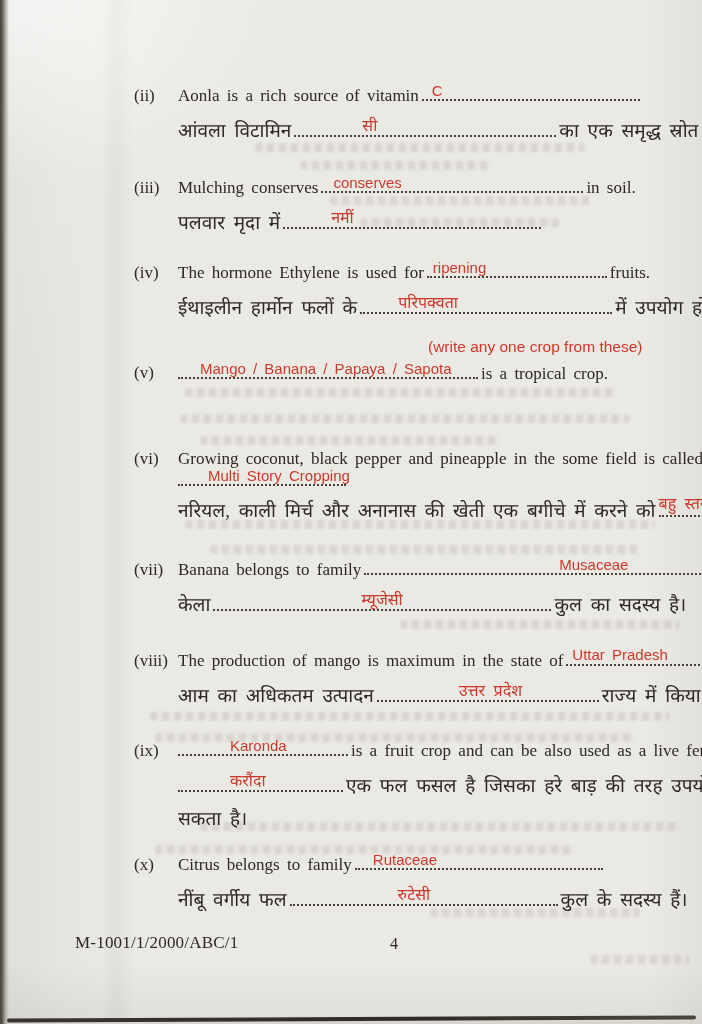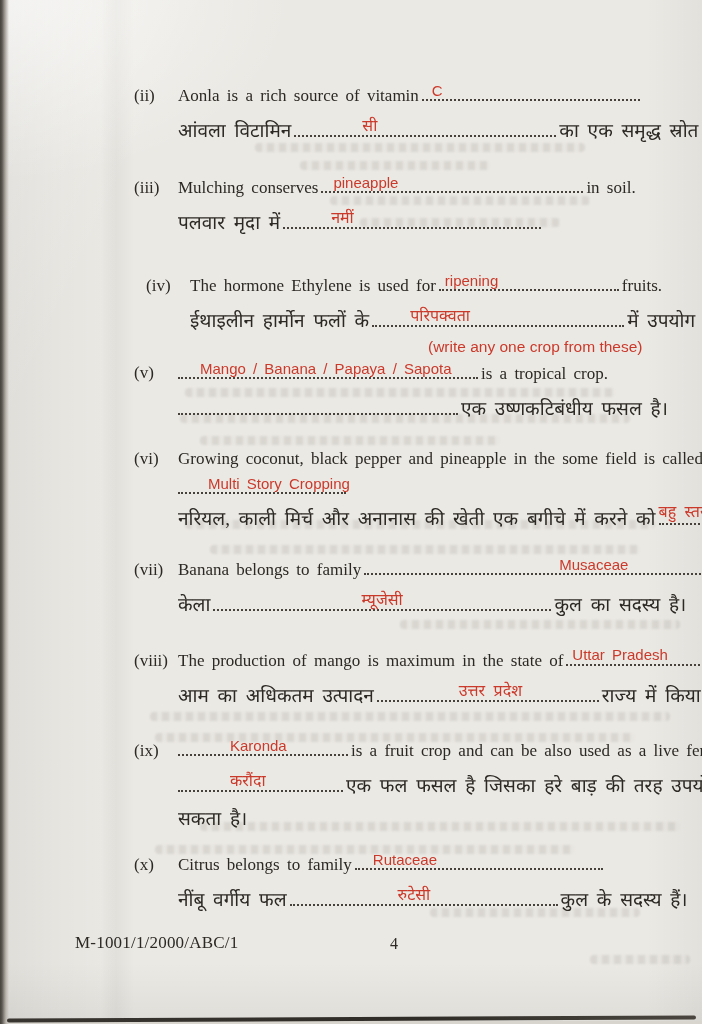--- a/index.html
+++ b/index.html
@@ -99,57 +99,54 @@
       <div class="line hi">
         <span>आंवला विटामिन</span><span class="blank" style="width:262px;"><span class="ans hians" style="left:68px;">सी</span></span><span>का एक समृद्ध स्रोत है।</span>
       </div>
     </div>
   </div>
 
   <div class="q" style="top:176px;">
     <span class="qnum">(iii)</span>
     <div class="qbody">
       <div class="line en">
-        <span>Mulching conserves</span><span class="blank" style="width:262px;"><span class="ans" style="left:12px;">pineapple</span></span><span>in soil.</span>
+        <span>Mulching conserves</span><span class="blank" style="width:262px;"><span class="ans" style="left:12px;">conserves</span></span><span>in soil.</span>
       </div>
       <div class="line hi">
         <span>पलवार मृदा में</span><span class="blank" style="width:258px;"><span class="ans hians" style="left:48px;">नमीं</span></span>
       </div>
     </div>
   </div>
 
-  <div class="q" style="top:274px;margin-left:12px;">
+  <div class="q" style="top:261px;">
     <span class="qnum">(iv)</span>
     <div class="qbody">
       <div class="line en">
         <span>The hormone Ethylene is used for</span><span class="blank" style="width:180px;"><span class="ans" style="left:6px;">ripening</span></span><span>fruits.</span>
       </div>
       <div class="line hi">
         <span>ईथाइलीन हार्मोन फलों के</span><span class="blank" style="width:252px;"><span class="ans hians" style="left:38px;">परिपक्वता</span></span><span>में उपयोग होता है</span>
       </div>
     </div>
   </div>
 
   <div class="q" style="top:337px;">
     <span class="qnum" style="padding-top:24px;">(v)</span>
     <div class="qbody">
       <div class="annotation">(write any one crop from these)</div>
       <div class="line en">
         <span class="blank" style="width:300px;margin-left:0;"><span class="ans" style="left:22px;">Mango / Banana / Papaya / Sapota</span></span><span>is a tropical crop.</span>
       </div>
-      <div class="line hi">
-        <span class="blank" style="width:280px;margin-left:0;"></span><span>एक उष्णकटिबंधीय फसल है।</span>
-      </div>
     </div>
   </div>
 
   <div class="q" style="top:447px;">
     <span class="qnum">(vi)</span>
     <div class="qbody">
-      <div class="line en" style="margin-bottom:8px;">
+      <div class="line en" style="margin-bottom:0;">
         <span>Growing coconut, black pepper and pineapple in the some field is called</span>
       </div>
       <div class="line en" style="margin-bottom:7px;line-height:18px;">
         <span class="blank" style="width:168px;margin-left:0;"><span class="ans" style="left:30px;">Multi Story Cropping</span></span>
       </div>
       <div class="line hi">
         <span>नरियल, काली मिर्च और अनानास की खेती एक बगीचे में करने को</span><span class="blank" style="width:108px;"><span class="ans hians" style="left:0;bottom:3px;">बहु स्तरीय खेती</span></span>
       </div>
     </div>
   </div>

